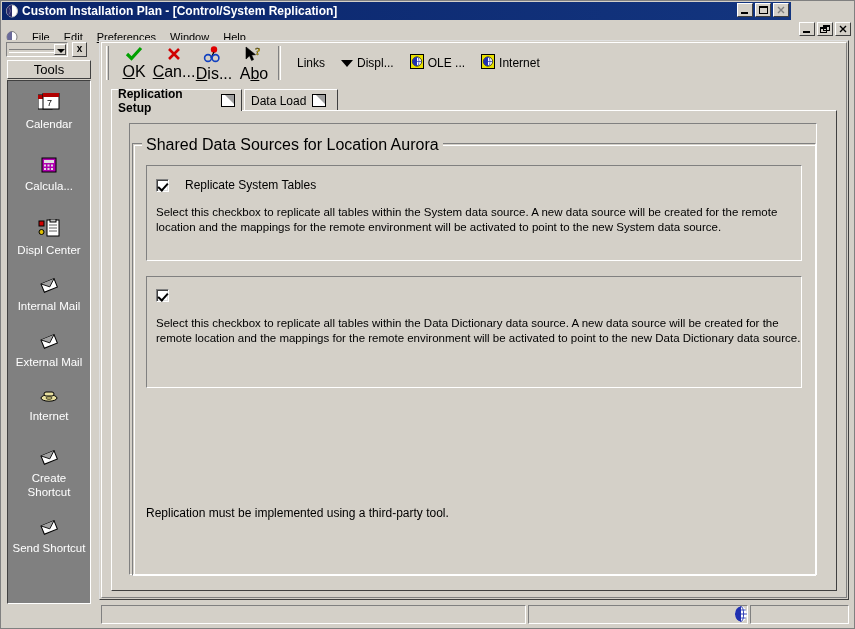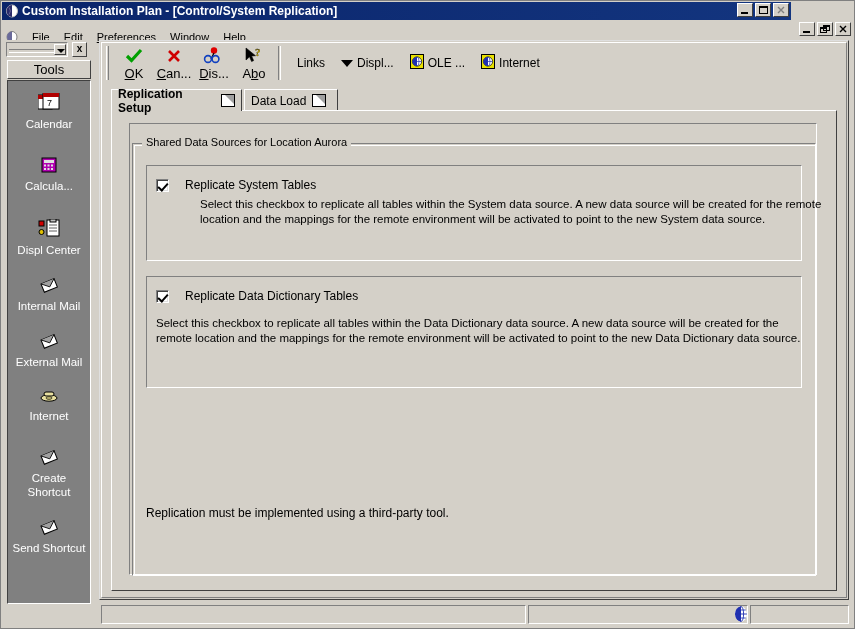--- a/index.html
+++ b/index.html
@@ -262,21 +262,21 @@
     width: 40px;
     height: 36px;
     display: flex;
     flex-direction: column;
     align-items: center;
     justify-content: flex-start;
     cursor: default;
     position: relative;
   }
   .tbtn .ico { height: 20px; display:flex; align-items:center; justify-content:center; margin-top:1px;}
-  .tbtn .cap { font-size: 13px; color:#000; margin-top:1px; white-space:nowrap;}
+  .tbtn .cap { font-size: 16px; color:#000; margin-top:1px; white-space:nowrap;}
   .tbar-sep {
     width: 3px; height: 34px;
     margin: 1px 4px 0 4px;
     border-left: 1px solid #808080;
     border-right: 1px solid #ffffff;
     box-sizing: border-box;
   }
   .tbar-right {
     display: flex;
     align-items: center;
@@ -387,21 +387,21 @@
     left:1px; top:1px; right:-1px; bottom:-1px;
     border-top: 1px solid #ffffff;
     border-left: 1px solid #ffffff;
     pointer-events:none;
   }
   .gb-label {
     position: absolute;
     left: 10px; top: 0;
     background: #d4d0c8;
     padding: 0 4px;
-    font-size: 11px;
+    font-size: 16px;
     color: #000;
     z-index: 2;
     white-space: nowrap;
   }
 
   
   .panel {
     position: absolute;
     background: #d4d0c8;
     box-sizing: border-box;
@@ -761,27 +761,26 @@
 
   <div class="groupbox" style="left:132px;top:136px;width:684px;height:444px;">
     <div class="gb-frame"></div>
     <div class="gb-label">Shared Data Sources for Location Aurora</div>
 
     <div class="panel" style="left:14px; top:29px; width:656px; height:96px;">
       <div class="cbrow" style="left:9px; top:12px;">
         <span class="cbox checked"></span>
         <span class="cb-label">Replicate System Tables</span>
       </div>
-      <div class="desc" style="left:9px; top:31px; width:640px;margin-left:44px;">Select this checkbox to replicate all tables within the System data source.  A new data source will be created for the remote location and the mappings for the remote environment will be activated to point to the new System data source.</div>
+      <div class="desc" style="left:9px; top:39px; width:640px;">Select this checkbox to replicate all tables within the System data source.  A new data source will be created for the remote location and the mappings for the remote environment will be activated to point to the new System data source.</div>
     </div>
 
     <div class="panel" style="left:14px; top:140px; width:656px; height:112px;">
       <div class="cbrow" style="left:9px; top:12px;">
         <span class="cbox checked"></span>
-        <span class="cb-label">Replicate Data Dictionary Tables</span>
       </div>
       <div class="desc" style="left:9px; top:39px; width:646px;">Select this checkbox to replicate all tables within the Data Dictionary data source.  A new data source will be created for the remote location and the mappings for the remote environment will be activated to point to the new Data Dictionary data source.</div>
     </div>
 
     <div class="note" style="left:14px; top:370px;">Replication must be implemented using a third-party tool.</div>
   </div>
 
   <div class="statusbar">
     <div class="sb-pane" style="left:98px; width:425px;">
       <span></span>

